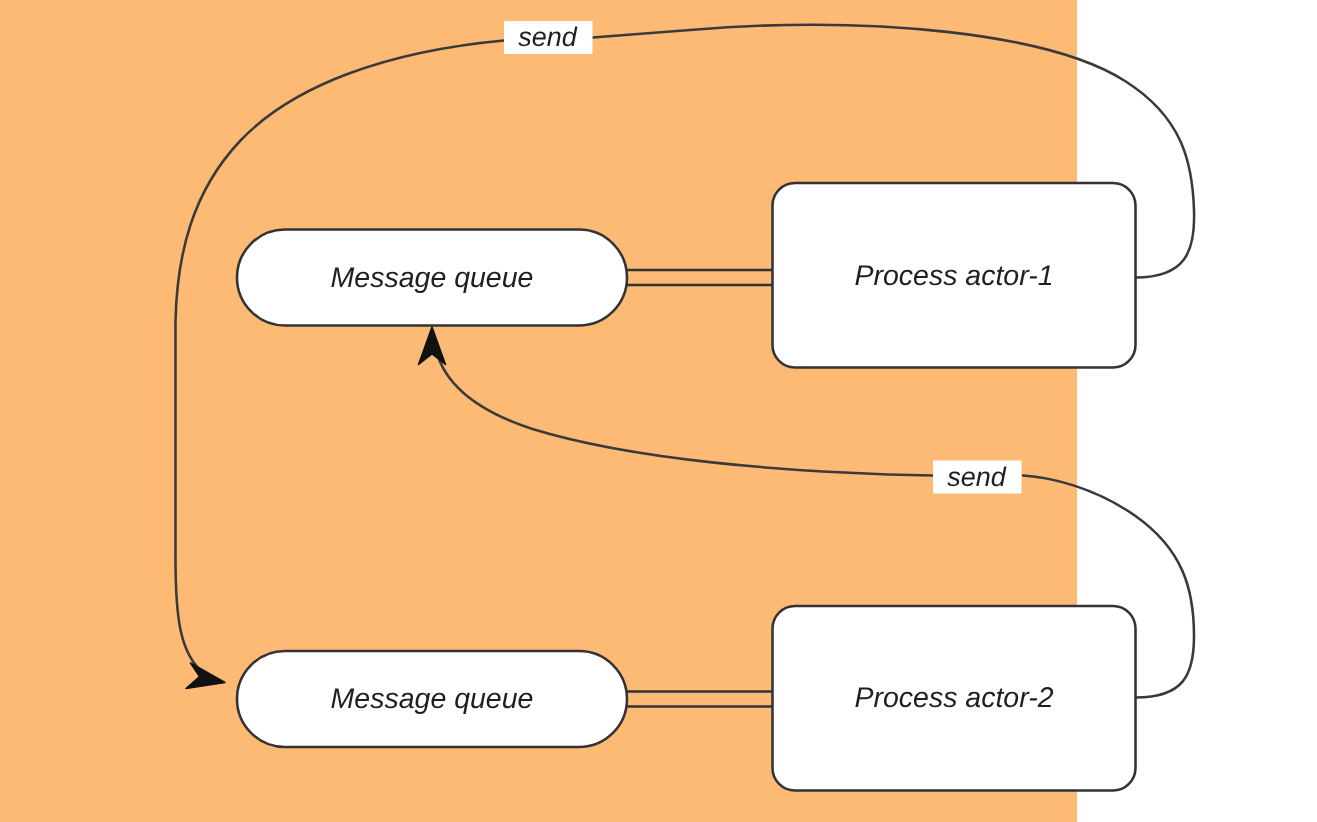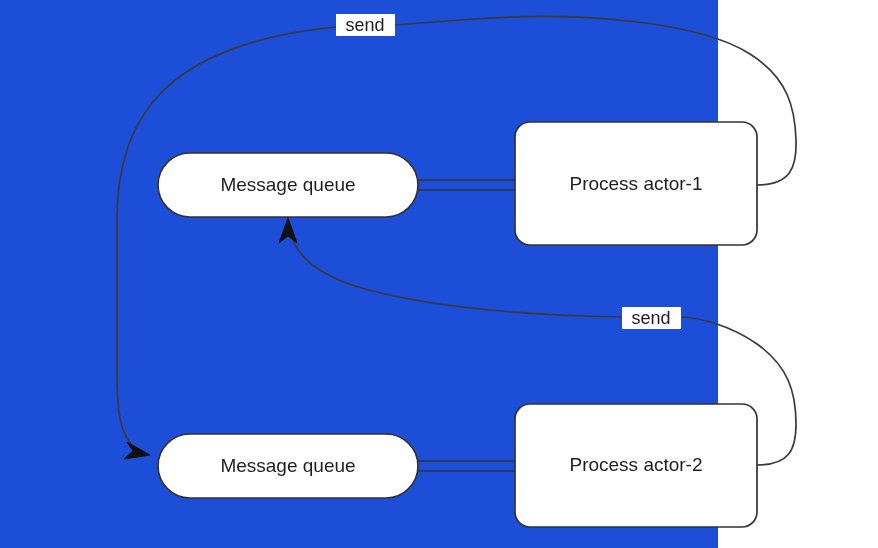--- a/index.html
+++ b/index.html
@@ -10,21 +10,22 @@
   body {
     width: 878px;
     height: 548px;
     font-family: "Liberation Sans", sans-serif;
     overflow: hidden;
   }
   #diagram-root {
     position: relative;
     width: 718px;
     height: 548px;
-    background: #1d4ed8;
+    background: #fdba74;
+    font-style: italic;
   }
   svg.diagram-canvas {
     display: block;
     width: 878px;
     height: 548px;
   }
   .node-shape {
     fill: #ffffff;
     stroke: #333333;
     stroke-width: 1.7;

